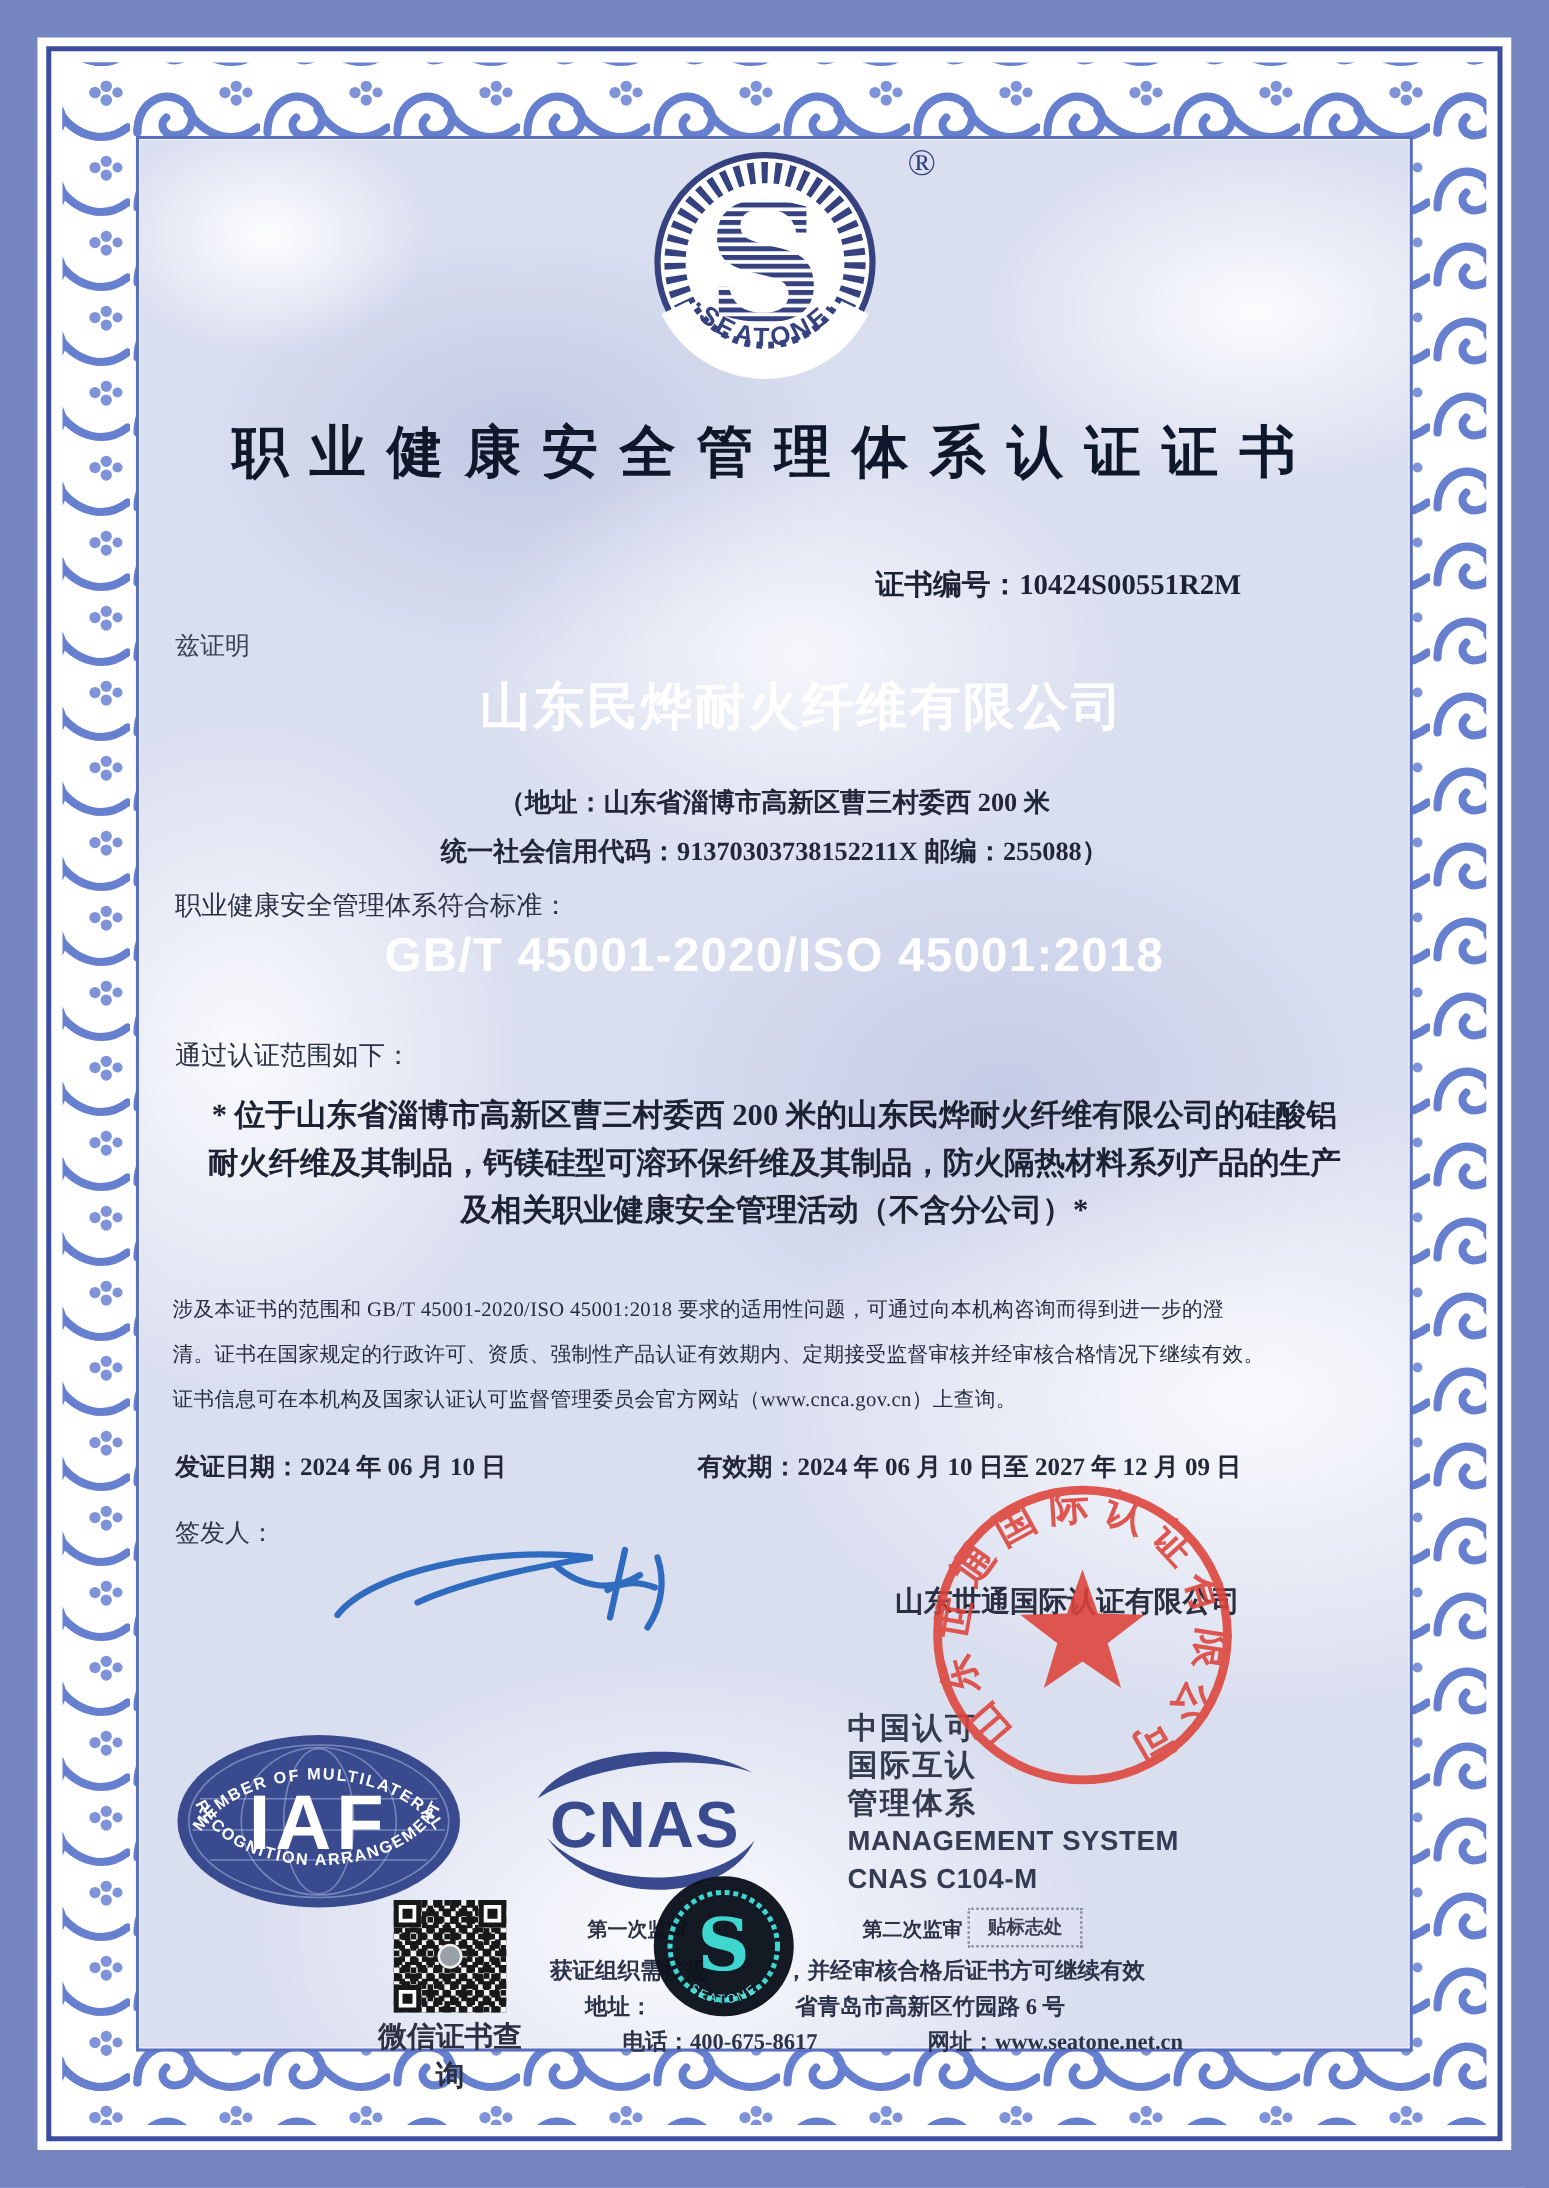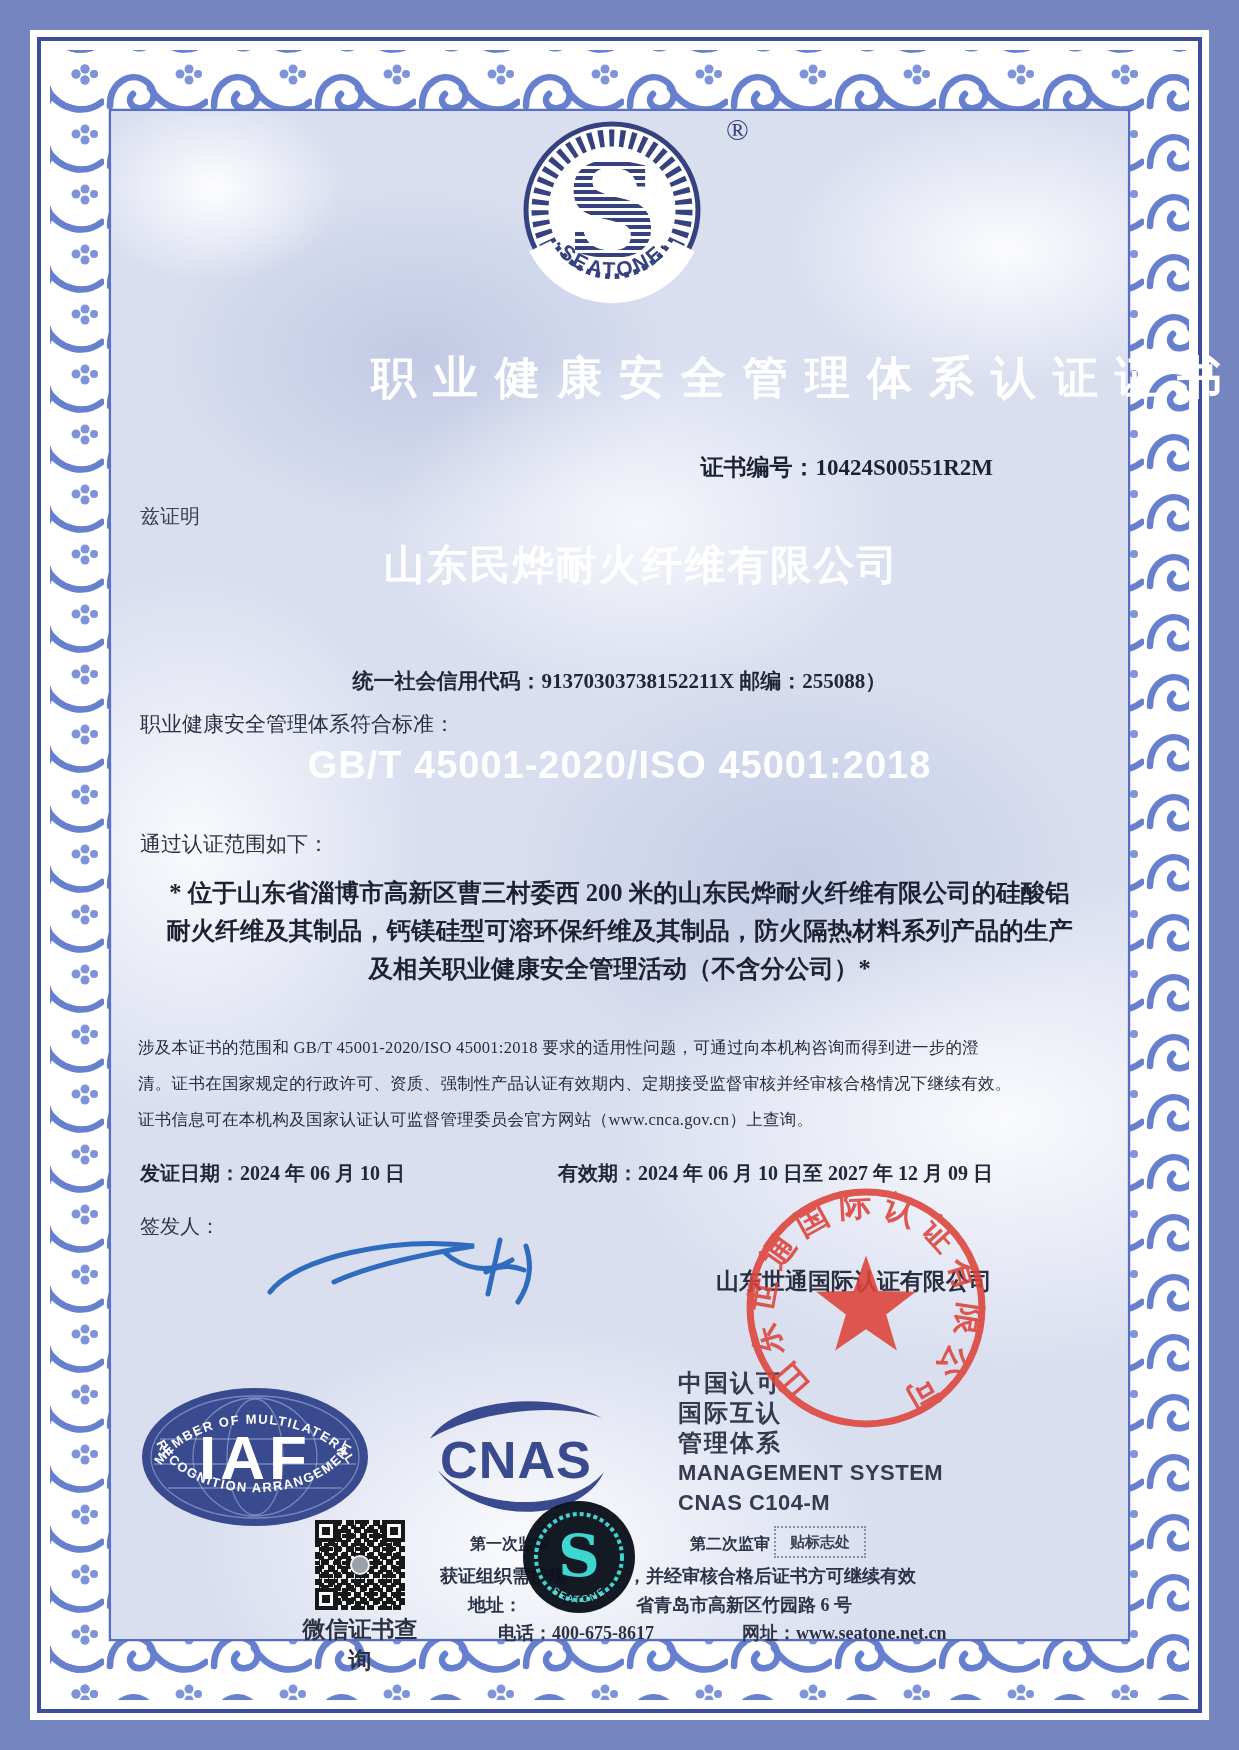--- a/index.html
+++ b/index.html
@@ -13,21 +13,21 @@
       radial-gradient(300px 190px at 88% 9%, rgba(255,255,255,.9), rgba(255,255,255,0) 72%),
       radial-gradient(340px 230px at 52% 27%, rgba(255,255,255,.75), rgba(255,255,255,0) 75%),
       radial-gradient(300px 360px at 8% 48%, rgba(255,255,255,.85), rgba(255,255,255,0) 75%),
       radial-gradient(520px 330px at 88% 66%, rgba(255,255,255,.85), rgba(255,255,255,0) 75%),
       radial-gradient(430px 280px at 42% 94%, rgba(255,255,255,.9), rgba(255,255,255,0) 78%),
       radial-gradient(360px 240px at 30% 16%, rgba(148,160,205,.35), rgba(148,160,205,0) 75%),
       radial-gradient(420px 300px at 68% 50%, rgba(148,160,205,.30), rgba(148,160,205,0) 75%),
       #dadff0;}
   .abs{position:absolute;z-index:2;}
   .ctr{left:0;right:0;text-align:center;}
-  .title{top:348px;font-size:45px;font-weight:bold;letter-spacing:17px;color:#ffffff;text-align:right;}
+  .title{top:332px;font-size:45px;font-weight:bold;letter-spacing:17px;color:#0f172a;}
   .certno{top:452px;right:246px;font-size:23px;font-weight:bold;color:#1c2133;}
   .intro{left:140px;top:503px;font-size:20px;color:#3a3f52;}
   .company{top:538px;font-size:41px;font-weight:bold;letter-spacing:2px;color:#ffffff;padding-left:44px;}
   .addr1{top:628px;font-size:21px;font-weight:bold;color:#222738;}
   .credit{top:667px;font-size:21px;font-weight:bold;color:#222738;}
   .lbl{left:140px;font-size:21px;color:#2b3044;}
   .standard{top:744px;font-size:38px;font-weight:600;letter-spacing:1px;color:#ffffff;
             font-family:"Liberation Sans",sans-serif;}
   .scope{left:139px;width:961px;top:874px;text-align:center;}
   .scope div{font-size:24.5px;font-weight:bold;line-height:38px;color:#1d2233;}
@@ -114,20 +114,21 @@
     </text>
     <text x="234" y="34" font-size="30" fill="#36427f">®</text>
   </svg>
 
   <div class="abs ctr title">职业健康安全管理体系认证证书</div>
 
   <div class="abs certno"><span>证书编号：</span><span>10424S00551R2M</span></div>
 
   <div class="abs intro">兹证明</div>
   <div class="abs ctr company">山东民烨耐火纤维有限公司</div>
+  <div class="abs ctr addr1">（地址：山东省淄博市高新区曹三村委西 200 米</div>
   <div class="abs ctr credit">统一社会信用代码：91370303738152211X 邮编：255088）</div>
 
   <div class="abs lbl" style="top:710px">职业健康安全管理体系符合标准：</div>
   <div class="abs ctr standard">GB/T 45001-2020/ISO 45001:2018</div>
 
   <div class="abs lbl" style="top:830px">通过认证范围如下：</div>
   <div class="abs scope">
     <div>* 位于山东省淄博市高新区曹三村委西 200 米的山东民烨耐火纤维有限公司的硅酸铝</div>
     <div>耐火纤维及其制品，钙镁硅型可溶环保纤维及其制品，防火隔热材料系列产品的生产</div>
     <div>及相关职业健康安全管理活动（不含分公司）*</div>

